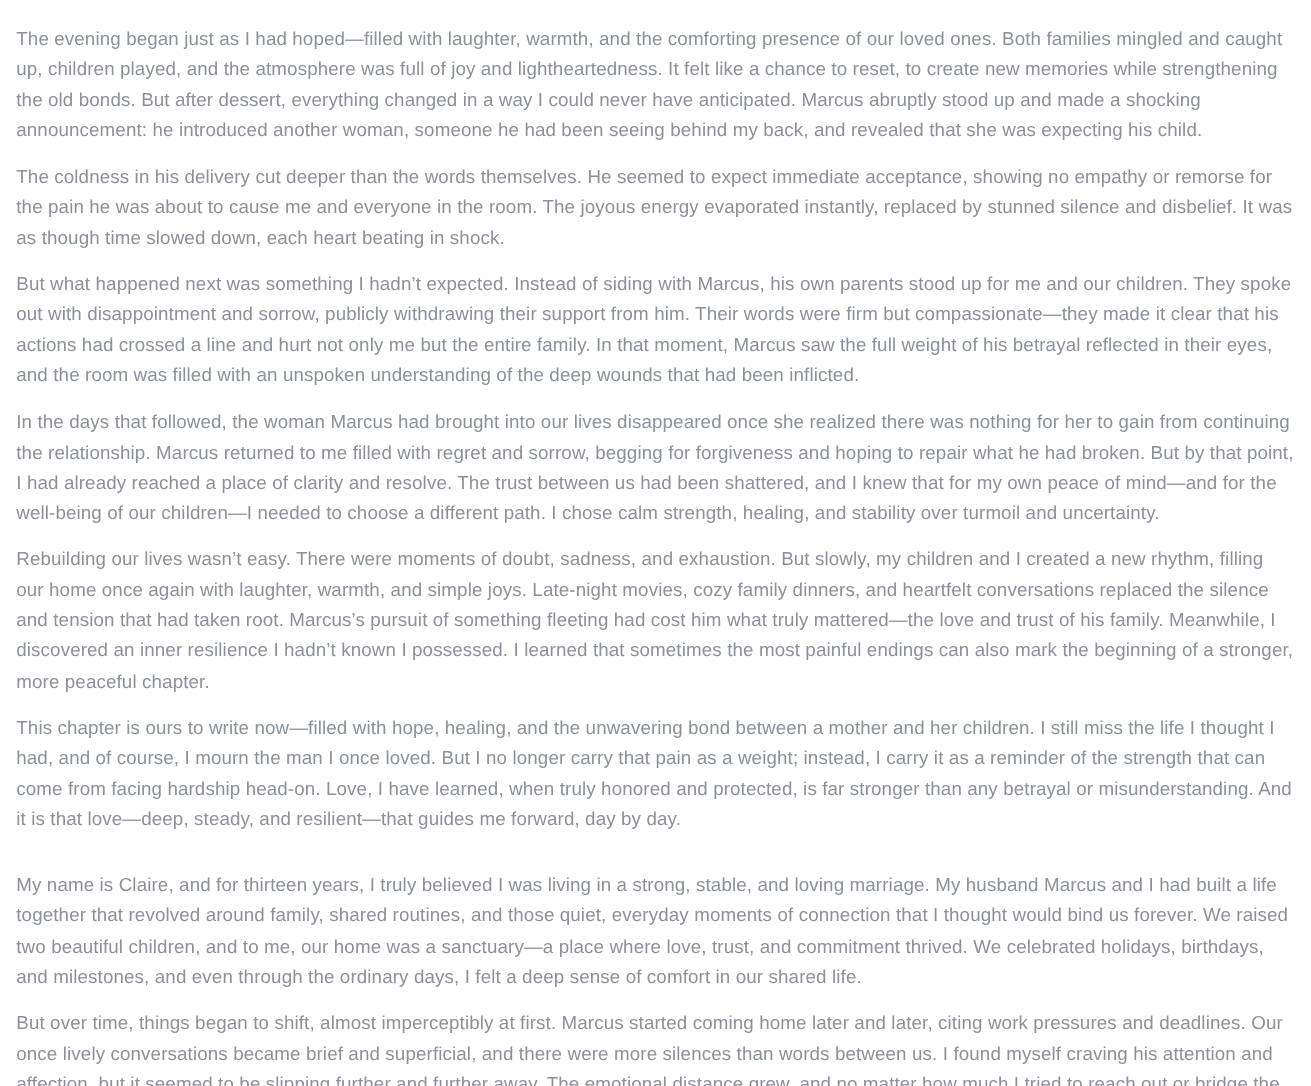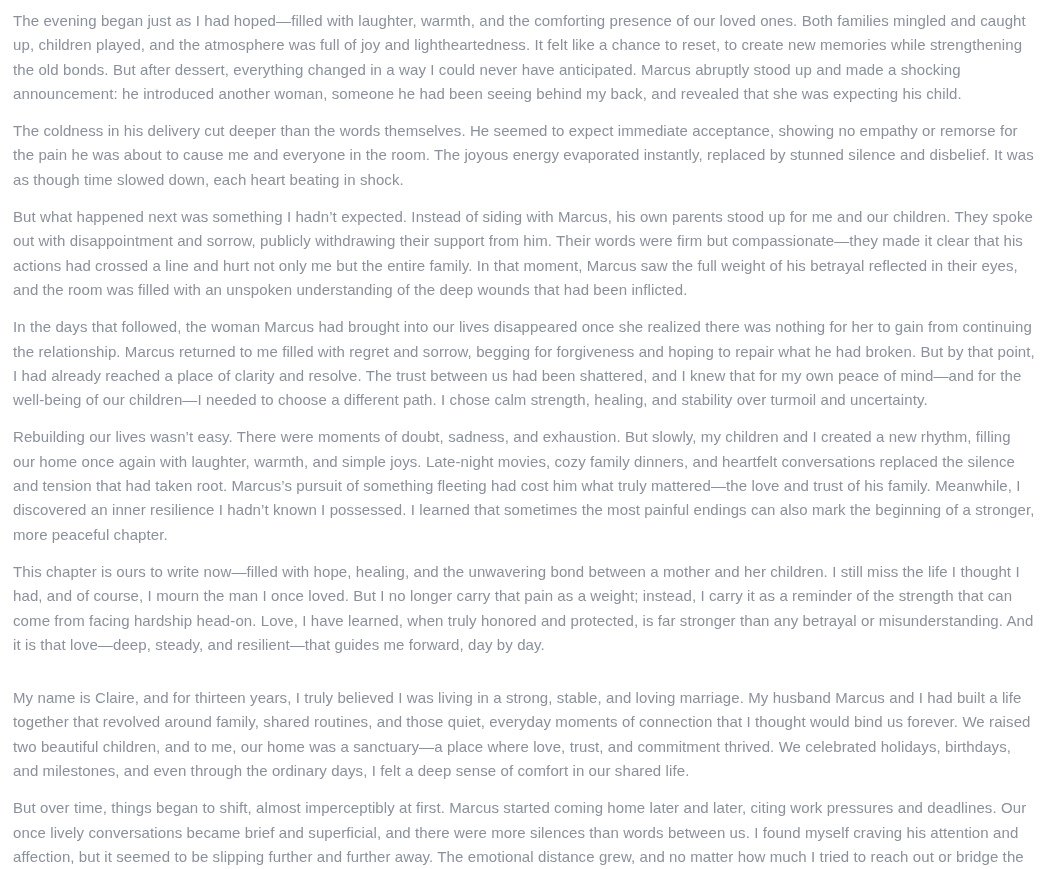--- a/index.html
+++ b/index.html
@@ -6,21 +6,21 @@
     margin: 0;
     padding: 0;
     background: #ffffff;
   }
   .page {
     position: relative;
     width: 1049px;
     height: 869px;
     box-sizing: border-box;
     background: #ffffff;
-    padding: 9px 13px 0 13px;
+    padding: 20px 13px 0 13px;
     overflow: hidden;
     font-family: "Liberation Sans", sans-serif;
   }
   .story-section {
     display: block;
   }
   .story-section + .story-section {
     margin-top: 29px; 
   }
   p.story-paragraph {

